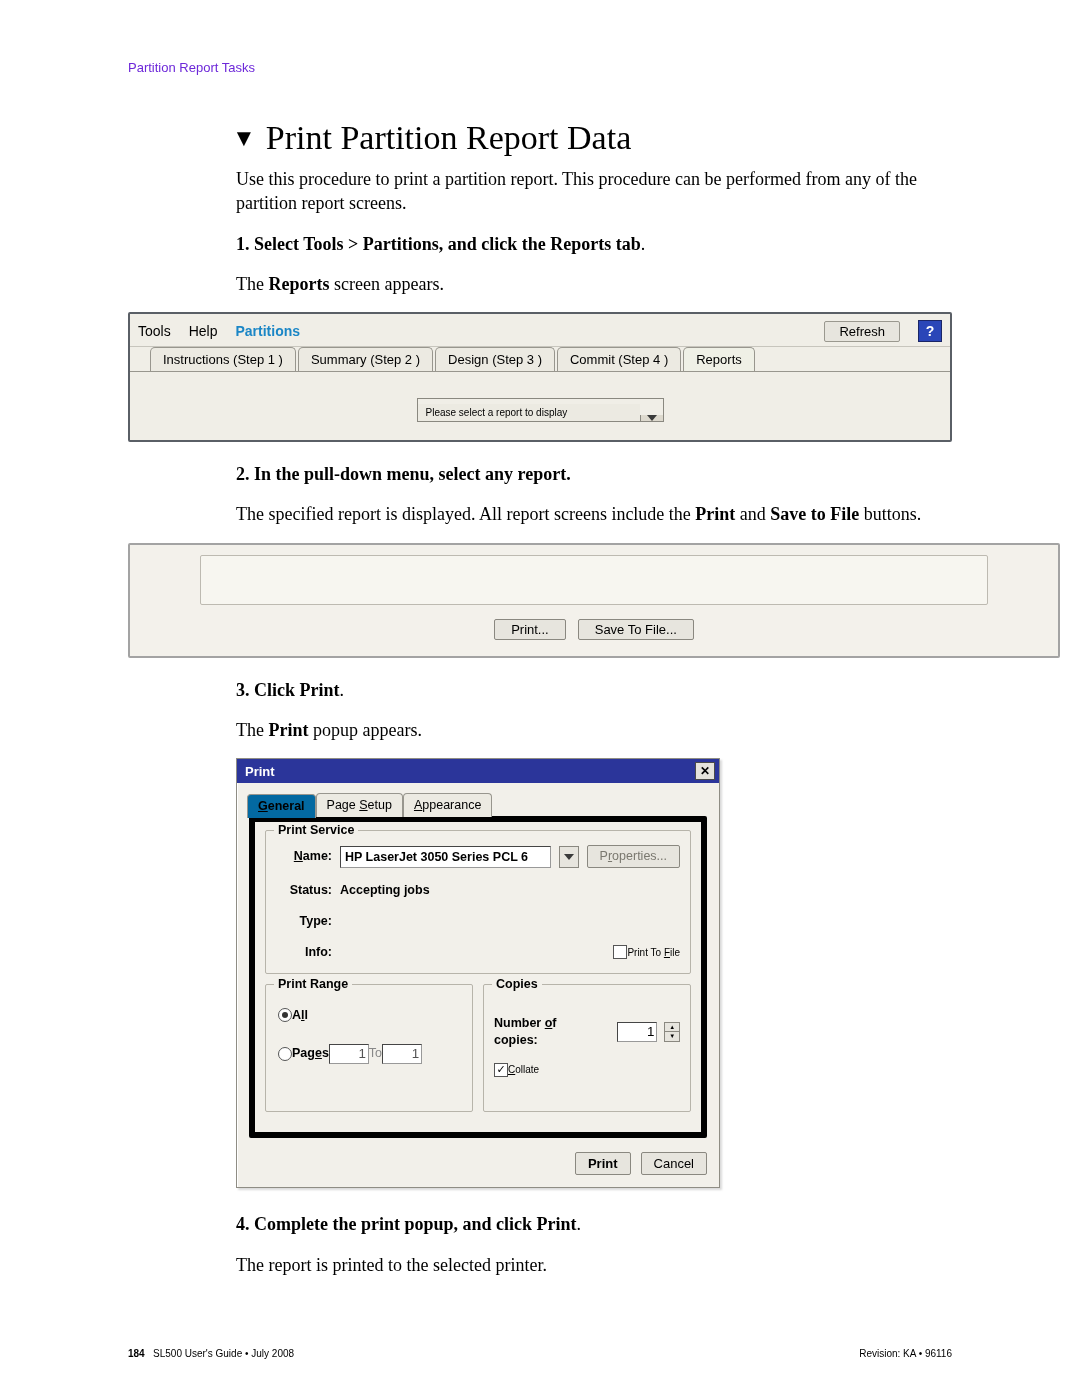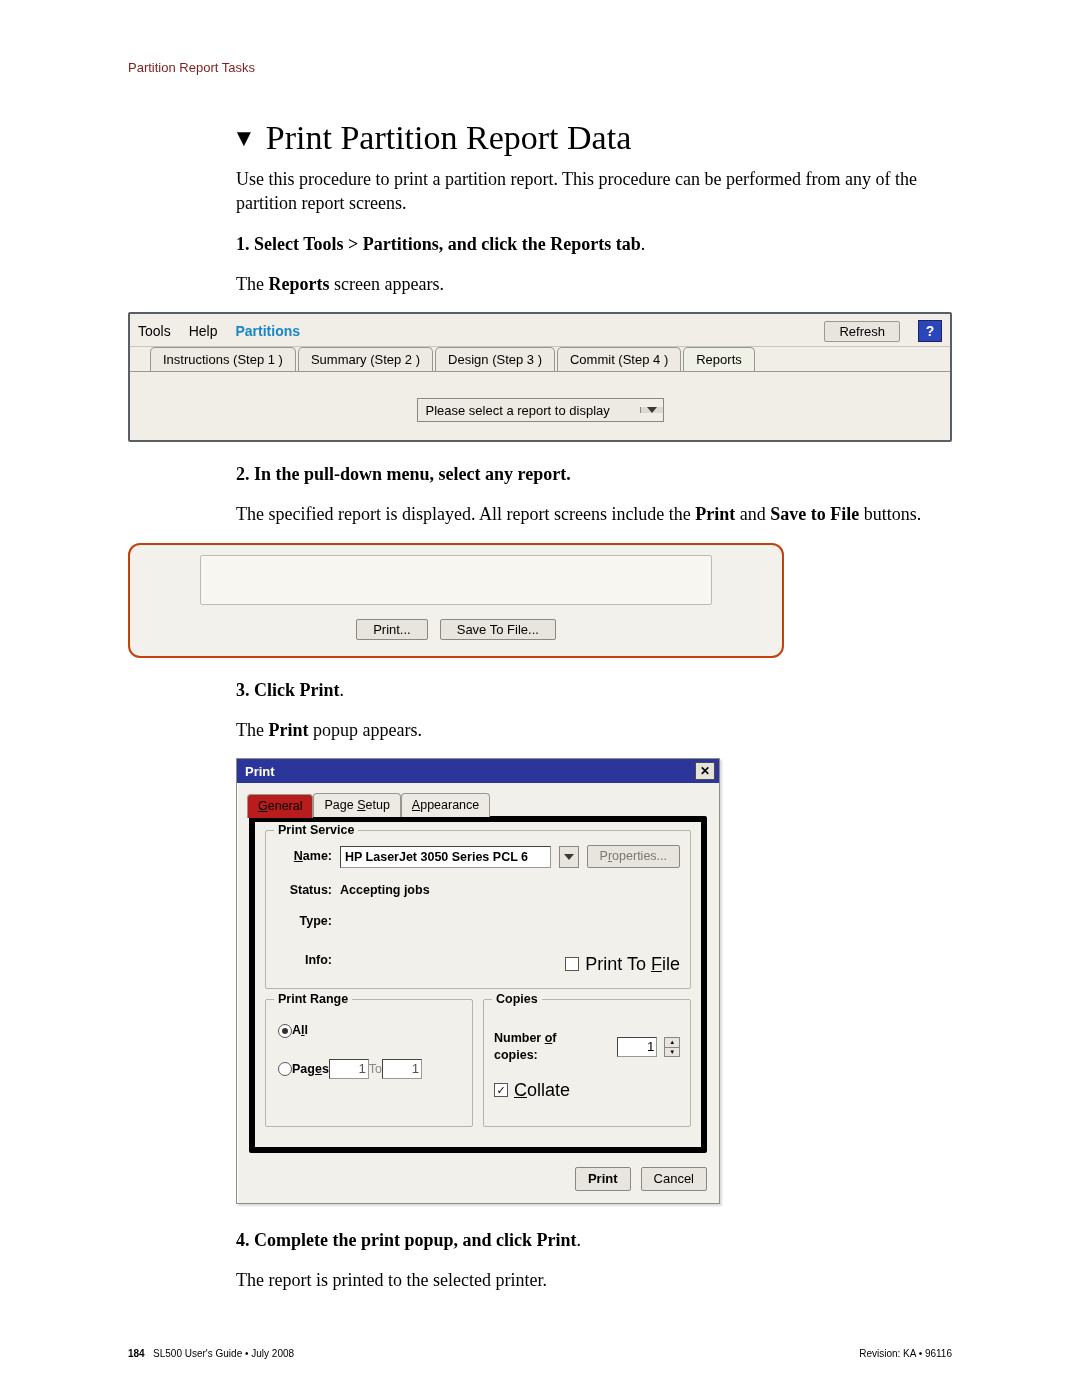--- a/index.html
+++ b/index.html
@@ -13,21 +13,21 @@
   .page {
     box-sizing: border-box;
     width: 1080px;
     padding: 60px 128px 40px 128px;
     position: relative;
     min-height: 1397px;
   }
   .running-head {
     font-family: Arial, sans-serif;
     font-size: 13px;
-    color: #7f1d1d;
+    color: #6d28d9;
     margin-bottom: 44px;
   }
 
   .section-title {
     font-family: "Palatino Linotype", Georgia, serif;
     font-size: 34px;
     font-weight: 400;
     margin: 0 0 10px 104px;
     display: flex;
     align-items: center;
@@ -100,46 +100,46 @@
     border-top-right-radius: 5px;
   }
   .shot1 .tab.active { background: #eff0e6; }
   .shot1 .tabbody {
     border-top: 1px solid #98968e;
     padding: 26px 0 18px 0;
     display: flex; justify-content: center;
     background: #f0eee7;
   }
   .shot1 .combo {
-    display: inline-flex; align-items: center;
+    display: inline-flex; align-items: flex-end;
     border: 1px solid #8a8880;
     height: 22px;
-    font-size: 13px;
+    font-size: 10px;
   }
   .shot1 .combo .label { padding: 3px 8px; background: #eceae2; width: 206px;}
   .shot1 .combo .arrow {
     width: 22px; background: #ddd9ce; border-left: 1px solid #8a8880;
     display: flex; align-items: center; justify-content: center;
   }
   .tri-down {
     width: 0; height: 0;
     border-left: 5px solid transparent;
     border-right: 5px solid transparent;
     border-top: 6px solid #3a3a3a;
   }
 
   
   .shot2 {
     margin: 8px 0 20px 0;
-    width: 656px;
+    width: 932px;
     box-sizing: border-box;
-    border: 2px solid #c2410c;
+    border: 2px solid #a3a3a3;
     background: #f3f1eb;
     font-family: Arial, sans-serif;
-    border-radius: 12px;
+    border-radius: 2px;
   }
   .shot2 .inner {
     margin: 10px 70px 0 70px;
     background: #f7f6f0;
     border: 1px solid #bdbab1;
     height: 48px;
     border-radius: 2px;
   }
   .shot2 .btnrow {
     display: flex; justify-content: center; gap: 12px;
@@ -186,21 +186,21 @@
   .pd-tab {
     border: 1px solid #98968e;
     border-bottom: none;
     background: #eceae2;
     padding: 3px 10px;
     border-top-left-radius: 4px;
     border-top-right-radius: 4px;
     font-size: 12.5px;
   }
   .underline-first::first-letter { text-decoration: underline; }
-  .pd-tab.active { background: #b91c1c; position: relative; top: 1px; }
+  .pd-tab.active { background: #0369a1; position: relative; top: 1px; font-weight: bold; }
 
   .pd-panel {
     border: 6px solid #000000;
     border-radius: 2px;
     background: #f2f0ea;
     padding: 8px 10px 10px 10px;
   }
   .pd-group {
     border: 1px solid #b7b4aa;
     border-radius: 2px;
@@ -236,21 +236,21 @@
   .pd-cols > .pd-group { flex: 1; min-height: 104px;}
   .pd-radio { display: flex; align-items: center; margin: 12px 2px; font-size: 12.5px; font-weight: bold;}
   .pd-radio .dot {
     width: 12px; height: 12px; border-radius: 50%;
     border: 1px solid #555; background: #fff;
     display: inline-flex; align-items: center; justify-content: center;
   }
   .pd-radio .dot.on::after {
     content: ""; width: 6px; height: 6px; border-radius: 50%; background: #333;
   }
-  .pd-chk { display: flex; align-items: center; gap: 6px; font-size: 18px; margin-top: 8px;}
+  .pd-chk { display: flex; align-items: center; gap: 0; font-size: 10px;}
   .pd-chk .box {
     width: 12px; height: 12px; border: 1px solid #555; background: #fff;
     display: inline-flex; align-items: center; justify-content: center; font-size: 11px; line-height: 1;}
   .pd-chk .box.on::after { content: "✓"; }
   .spin {
     display: inline-flex; flex-direction: column; border: 1px solid #8a8880;
     height: 18px; width: 14px; margin-left: -1px;
   }
   .spin div { flex:1; display:flex; align-items:center; justify-content:center; font-size:6px; background:#e7e5de;}
   .spin div:first-child { border-bottom: 1px solid #8a8880; }

